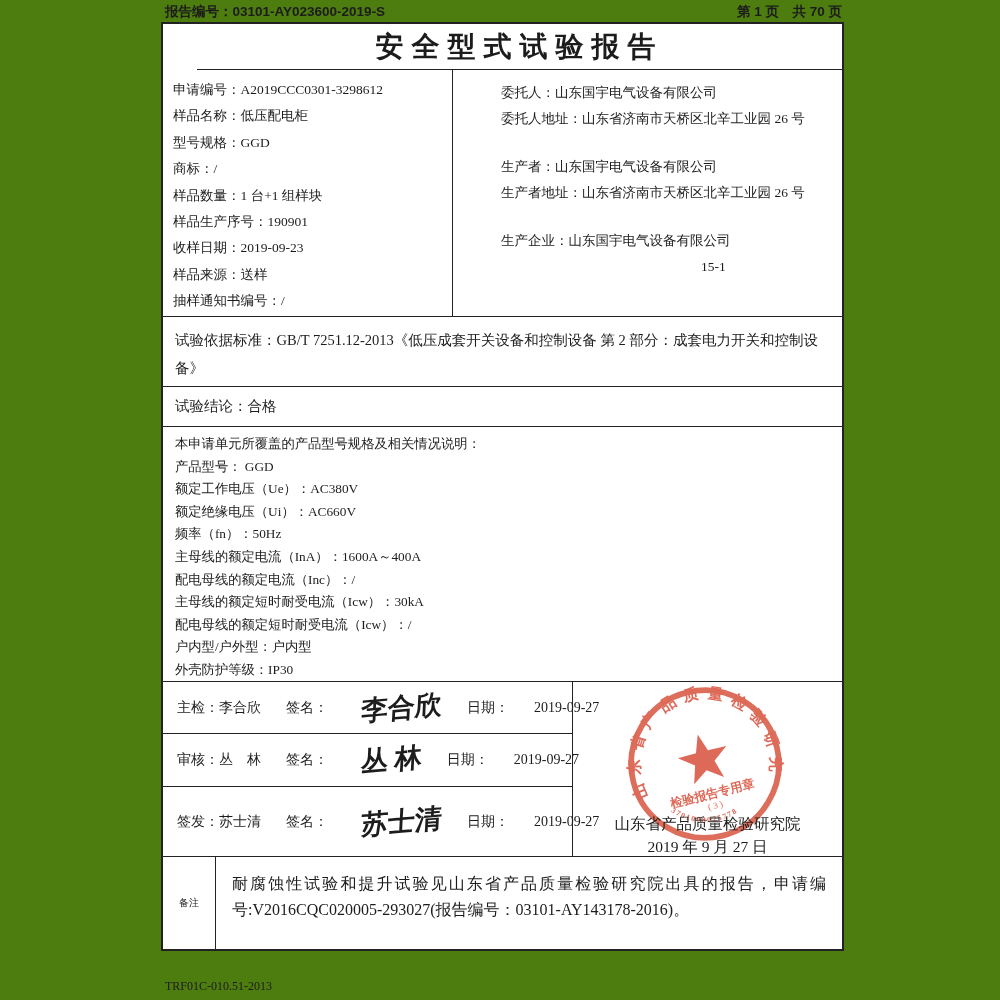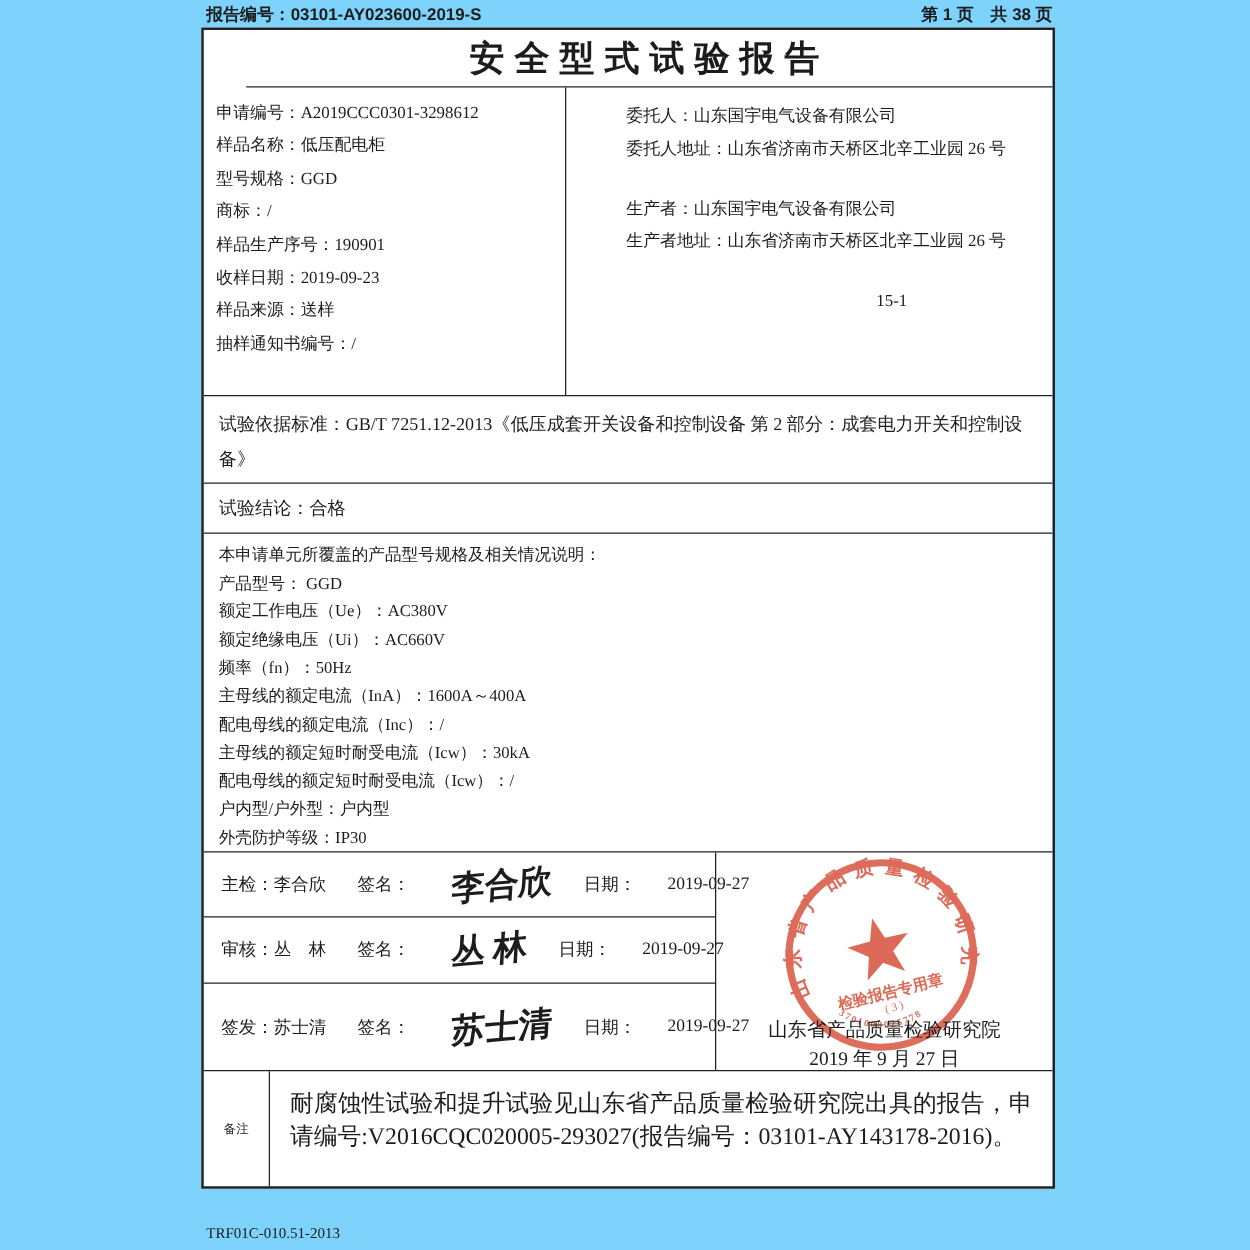--- a/index.html
+++ b/index.html
@@ -1,18 +1,18 @@
 <!DOCTYPE html>
 <html><head>
 <meta charset="utf-8">
 <style>
   * { box-sizing: border-box; margin: 0; padding: 0; }
   html,body { background:#ffffff; }
   body { width:1000px; height:1000px; position:relative; font-family:"Liberation Serif","DejaVu Serif",serif; color:#1c1c1c; }
-  .page { position:absolute; inset:0; background:#7dd3fc; }
+  .page { position:absolute; inset:0; background:#4d7c0f; }
 
   
   .pg-header { position:absolute; top:3px; left:165px; right:158px; display:flex; justify-content:space-between; font-family:"Liberation Sans","DejaVu Sans",sans-serif; font-weight:bold; font-size:13.5px; }
 
   
   .doc-table { position:absolute; left:161px; top:22px; width:683px; border:2px solid #222; background:#fff; }
   .row { border-bottom:1px solid #222; }
   .row:last-child { border-bottom:none; }
 
   .title-row { height:46px; display:flex; align-items:center; justify-content:center;margin-left:34px; }
@@ -42,64 +42,66 @@
   .handwriting { display:inline-block; width:118px; font-size:27px; font-weight:700; transform:rotate(-5deg) skewX(-8deg); font-family:cursive, "Liberation Serif", serif; padding-left:8px; white-space:nowrap; }
   .sig-date { white-space:nowrap; }
 
   .stamp-cell { flex:1; position:relative; }
   .seal { position:absolute; left:50px; top:0px; }
   .stamp-org { position:absolute; top:132px; left:0; right:0; text-align:center; font-size:15.5px; z-index:2; }
   .stamp-date { position:absolute; top:155px; left:0; right:0; text-align:center; font-size:15.5px; z-index:2; }
 
   .remark-row { display:flex; height:92px; }
   .remark-label { width:53px; border-right:1px solid #222; display:flex; align-items:center; justify-content:center; font-size:10px; }
-  .remark-body { flex:1; padding:14px 16px 12px 16px; font-size:19px; line-height:26px; text-align:justify; }
+  .remark-body { flex:1; padding:14px 16px 12px 16px; font-size:16px; line-height:26px; text-align:justify; }
 
   
   .pg-footer { position:absolute; top:979px; left:165px; right:158px; display:flex; justify-content:space-between; }
   .footer-code { font-size:12px; }
   .footer-date { font-size:15px; font-family:"Liberation Sans","DejaVu Sans",sans-serif;margin-top:39px; }
 </style>
 </head>
 <body>
 
 <div class="page">
 
   <div class="pg-header">
     <span>报告编号：03101-AY023600-2019-S</span>
-    <span>第 1 页　共 38 页</span>
+    <span>第 1 页　共 70 页</span>
   </div>
 
   <div class="doc-table">
 
     <div class="row title-row">
       <span class="doc-title">安全型式试验报告</span>
     </div>
 
     <div class="row info-section">
       <div class="info-left">
         <div class="line">申请编号：A2019CCC0301-3298612</div>
         <div class="line">样品名称：低压配电柜</div>
         <div class="line">型号规格：GGD</div>
         <div class="line">商标：/</div>
+        <div class="line">样品数量：1 台+1 组样块</div>
         <div class="line">样品生产序号：190901</div>
         <div class="line">收样日期：2019-09-23</div>
         <div class="line">样品来源：送样</div>
         <div class="line">抽样通知书编号：/</div>
       </div>
       <div class="info-right">
         <div class="grp">
           <div class="line">委托人：山东国宇电气设备有限公司</div>
           <div class="line">委托人地址：山东省济南市天桥区北辛工业园 26 号</div>
         </div>
         <div class="grp">
           <div class="line">生产者：山东国宇电气设备有限公司</div>
           <div class="line">生产者地址：山东省济南市天桥区北辛工业园 26 号</div>
         </div>
         <div class="grp">
+          <div class="line">生产企业：山东国宇电气设备有限公司</div>
           <div class="line indent-line">15-1</div>
         </div>
       </div>
     </div>
 
     <div class="row standards-row">
       <span>试验依据标准：GB/T 7251.12-2013《低压成套开关设备和控制设备 第 2 部分：成套电力开关和控制设备》</span>
     </div>
 
     <div class="row conclusion-row">

